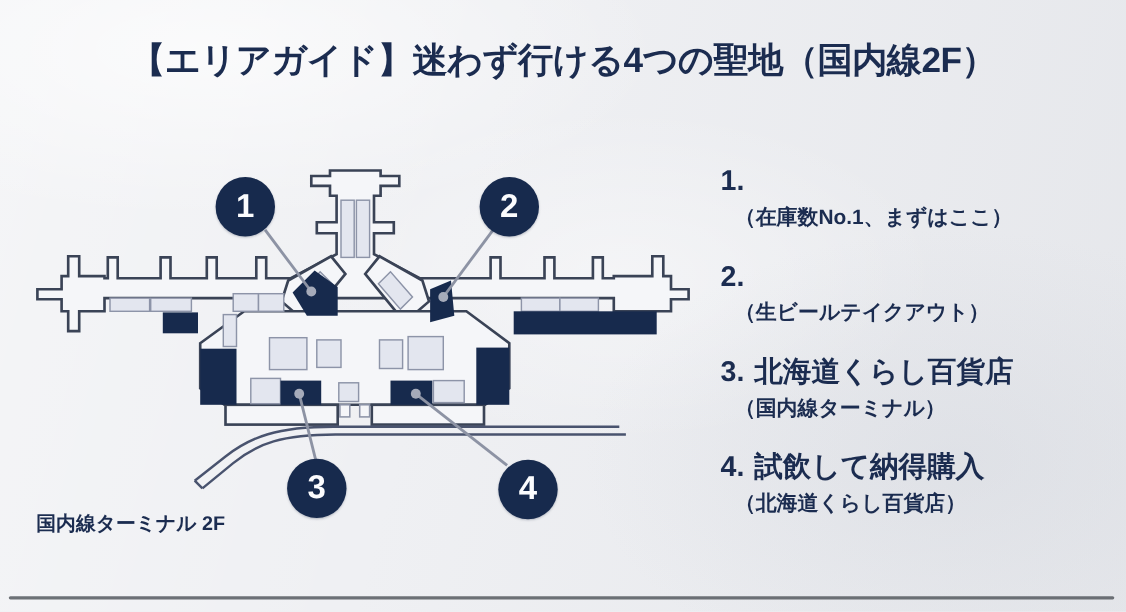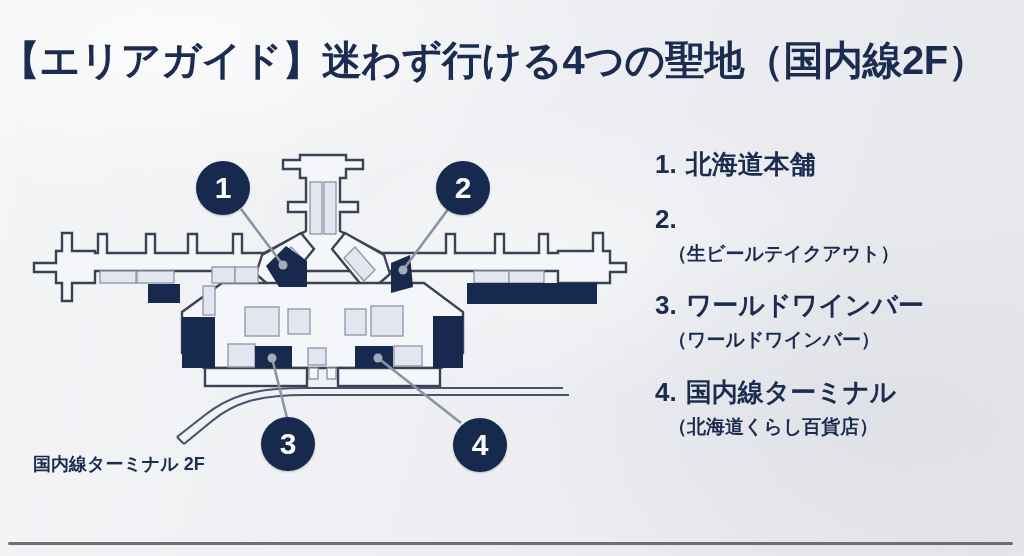--- a/index.html
+++ b/index.html
@@ -22,33 +22,33 @@
     background-color:var(--bg);
     background-image:
       radial-gradient(ellipse 700px 260px at 18% 8%, rgba(255,255,255,.65), rgba(255,255,255,0) 60%),
       radial-gradient(ellipse 520px 320px at 85% 75%, rgba(206,210,218,.35), rgba(206,210,218,0) 65%),
       radial-gradient(ellipse 420px 220px at 55% 45%, rgba(255,255,255,.4), rgba(255,255,255,0) 70%),
       linear-gradient(105deg, rgba(255,255,255,.35) 0%, rgba(255,255,255,0) 40%, rgba(203,206,213,.28) 100%);
   }
   .stage{position:absolute;inset:0;}
   .page-title{
     position:absolute;left:0;top:33px;width:100%;
-    font-size:40px;font-weight:800;
+    text-align:center;font-size:32px;font-weight:800;
     color:var(--title);letter-spacing:-0.5px;white-space:nowrap;
   }
   .map-svg{position:absolute;left:0;top:0;width:1024px;height:556px;}
   .marker{
     position:absolute;width:54px;height:54px;border-radius:50%;
     background:var(--navy);color:#fbfcfe;
     display:flex;align-items:center;justify-content:center;
     font-size:30px;font-weight:800;line-height:1;
     box-shadow:0 1px 2px rgba(20,30,60,.25);
   }
   .map-caption{
-    position:absolute;left:33px;top:452px;
+    position:absolute;left:33px;top:464px;
     font-size:18px;font-weight:800;color:var(--title);white-space:nowrap;
   }
   .legend{
     position:absolute;left:655px;top:150px;width:362px;color:var(--title);
   }
   .legend-item{margin-bottom:25px;}
   .legend-head{
     display:flex;align-items:baseline;
     font-size:26px;font-weight:800;line-height:1.15;white-space:nowrap;
   }
@@ -161,42 +161,42 @@
       <div class="marker" style="left: 261px; top: 417px;">3</div>
       <div class="marker" style="left: 453px; top: 418px;">4</div>
     </div>
 
   <div class="map-caption">国内線ターミナル 2F</div>
 
   <div class="legend" id="legend">
   <div class="legend-item">
     <div class="legend-head">
       <span class="legend-num">1.</span>
-      <span class="legend-name">北海道本舗</span>
-    </div>
+    </div>
+    <div class="legend-note">（在庫数No.1、まずはここ）</div>
   </div>
 
   <div class="legend-item">
     <div class="legend-head">
       <span class="legend-num">2.</span>
     </div>
     <div class="legend-note">（生ビールテイクアウト）</div>
   </div>
 
   <div class="legend-item">
     <div class="legend-head">
       <span class="legend-num">3.</span>
-      <span class="legend-name">ワールドワインバー</span>
-    </div>
-    <div class="legend-note">（ワールドワインバー）</div>
+      <span class="legend-name">北海道くらし百貨店</span>
+    </div>
+    <div class="legend-note">（国内線ターミナル）</div>
   </div>
 
   <div class="legend-item">
     <div class="legend-head">
       <span class="legend-num">4.</span>
-      <span class="legend-name">国内線ターミナル</span>
+      <span class="legend-name">試飲して納得購入</span>
     </div>
     <div class="legend-note">（北海道くらし百貨店）</div>
   </div>
 </div>
 
   <div class="bottom-divider"></div>
 </div>
 
 </body></html>

